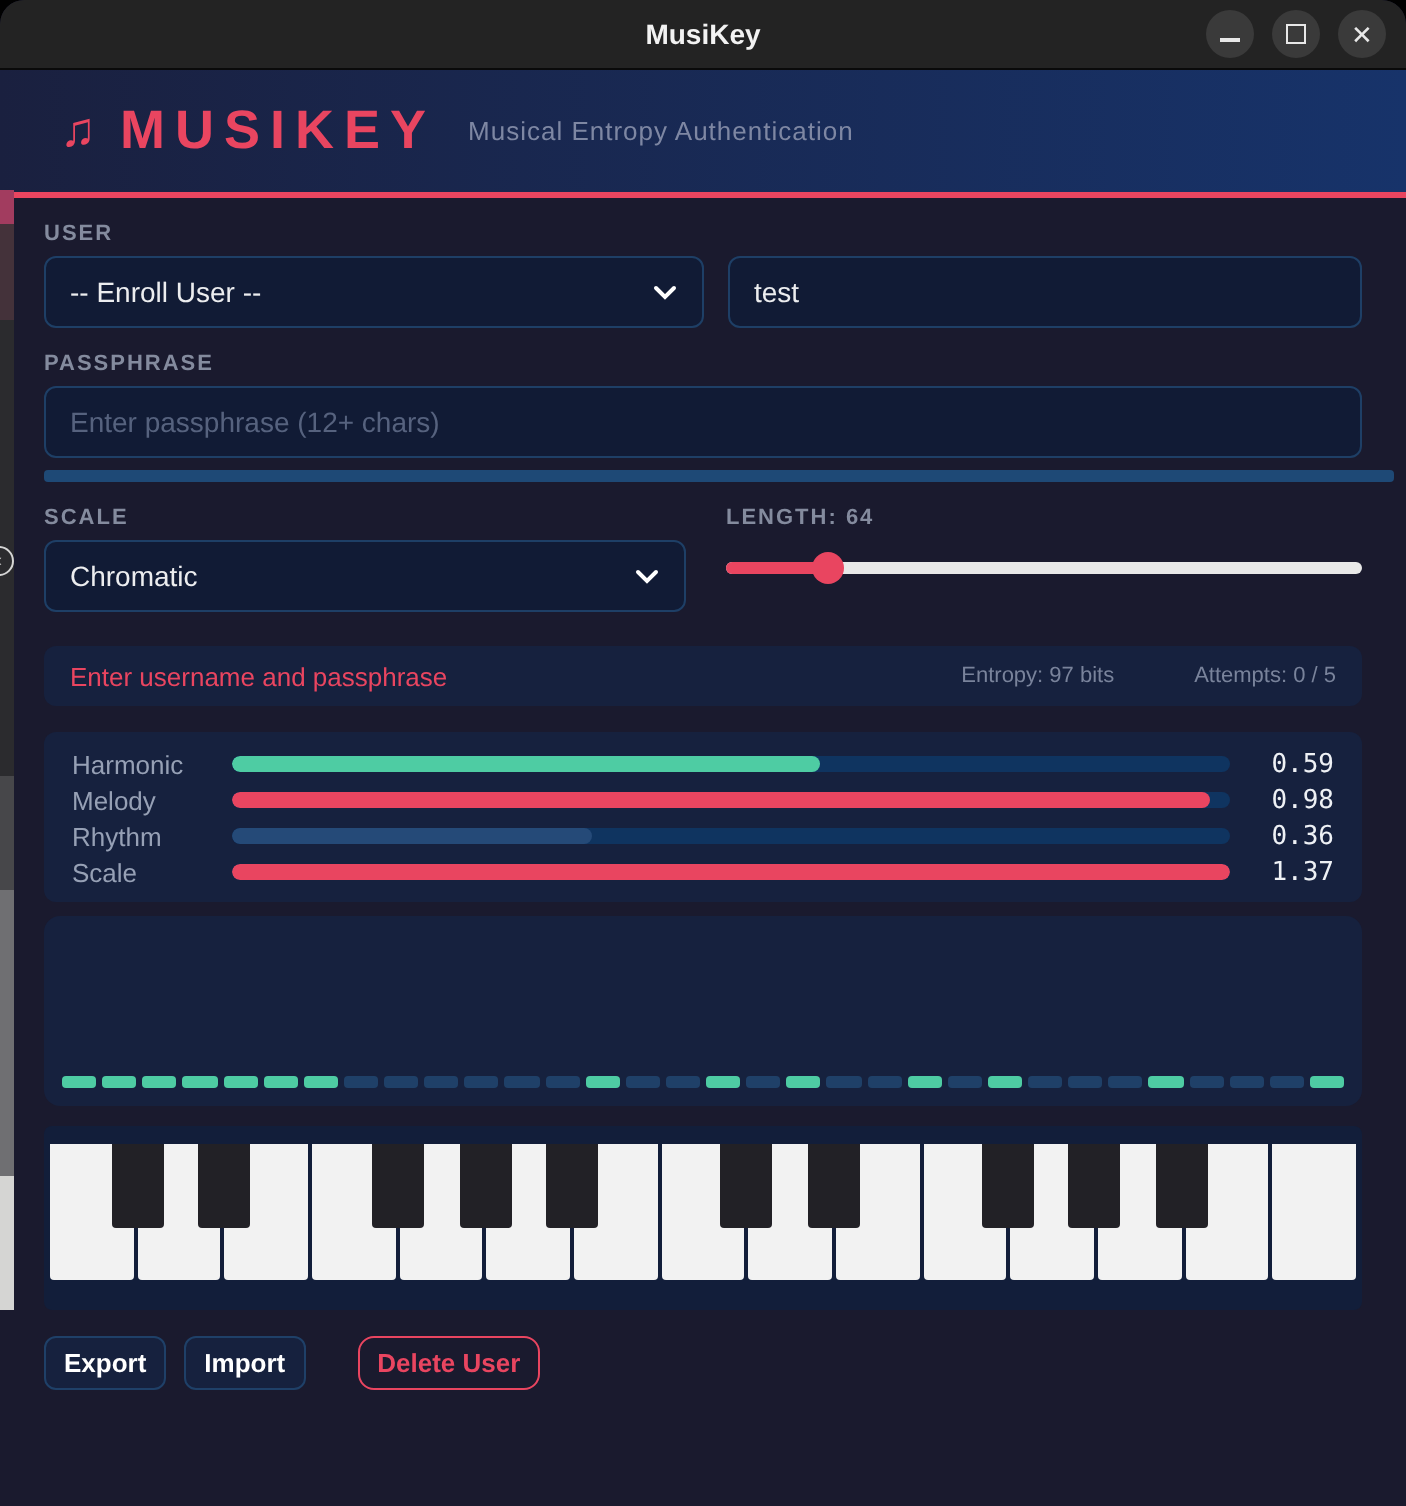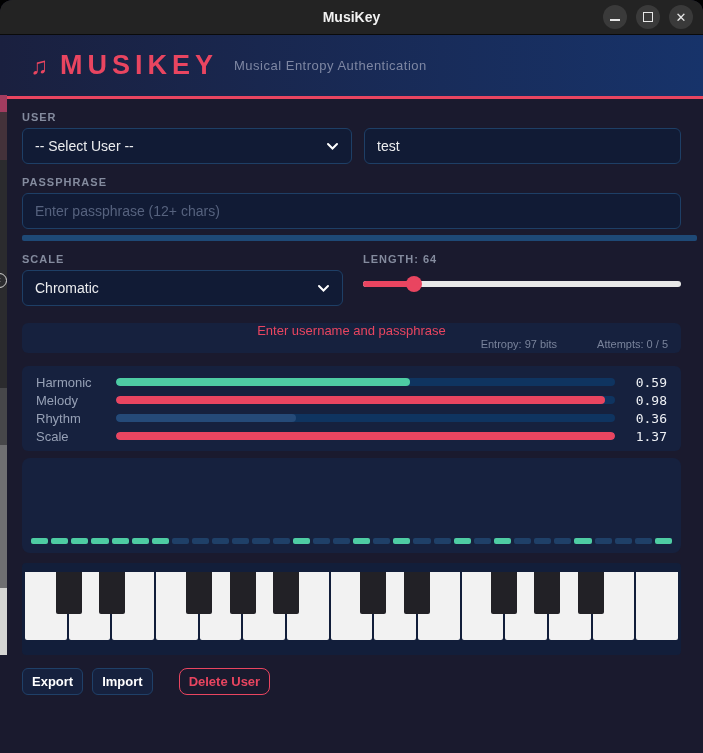--- a/index.html
+++ b/index.html
@@ -43,21 +43,21 @@
   .slider-track{position:absolute;top:11px;left:0;right:0;height:6px;background:#e8e8e8;border-radius:3px;}
   .slider-fill{position:absolute;top:11px;left:0;height:6px;background:#e94560;border-radius:3px;}
   .slider-thumb{position:absolute;top:6px;width:16px;height:16px;border-radius:50%;background:#e94560;}
   .actions-row{display:flex;gap:9px;margin-top:12px;}
   .action-btn{flex:1;height:36px;border-radius:7px;font-weight:bold;font-size:14px;border:none;
     font-family:"Liberation Sans",sans-serif;cursor:pointer;}
   .action-btn.primary{background:#e94560;color:#fff;}
   .action-btn.secondary{background:#1f4068;color:#fff;}
   .action-btn.outline{background:#111c36;border:1.5px solid #1f4068;color:#fff;}
   .status-panel{margin-top:17px;height:30px;background:#16213e;border-radius:6px;
-    display:flex;align-items:center;padding:0 13px;flex-direction:column;}
+    display:flex;align-items:center;padding:0 13px;}
   .status-msg{color:#e94560;font-size:13px;}
   .status-right{margin-left:auto;display:flex;gap:40px;color:#79839b;font-size:11px;}
   .meters-panel{margin-top:13px;background:#16213e;border-radius:6px;padding:7px 14px 6px;}
   .meter-row{display:flex;align-items:center;height:18px;}
   .meter-label{width:80px;color:#96a0b5;font-size:13px;}
   .meter-track{flex:1;height:8px;background:#0f3460;border-radius:4px;overflow:hidden;}
   .meter-fill{height:8px;border-radius:4px;}
   .meter-value{width:52px;text-align:right;color:#eef1f5;font-size:13px;
     font-family:"DejaVu Sans Mono",monospace;}
   .viz-panel{margin-top:7px;height:95px;background:#16213e;border-radius:8px;position:relative;}
@@ -109,21 +109,21 @@
     <span class="logo-note">♫</span>
     <span class="logo-title">MUSIKEY</span>
     <span class="subtitle">Musical Entropy Authentication</span>
   </div>
 
   <div class="content">
 
     <div class="field-label">USER</div>
     <div class="row-user">
       <div class="selectbox sel-user">
-        <span>-- Select User --</span>
+        <span>-- Enroll User --</span>
         <svg width="13" height="9">
           <polyline points="2,2 6.5,6.5 11,2" stroke="#ffffff" stroke-width="2" fill="none" stroke-linecap="round"></polyline>
         </svg>
       </div>
       <input class="text-input" type="text" value="test" style="">
     </div>
 
     <div class="field-label">PASSPHRASE</div>
     <input class="text-input full" type="text" placeholder="Enter passphrase (12+ chars)" style="">
     <div class="entropy-bar"></div>

